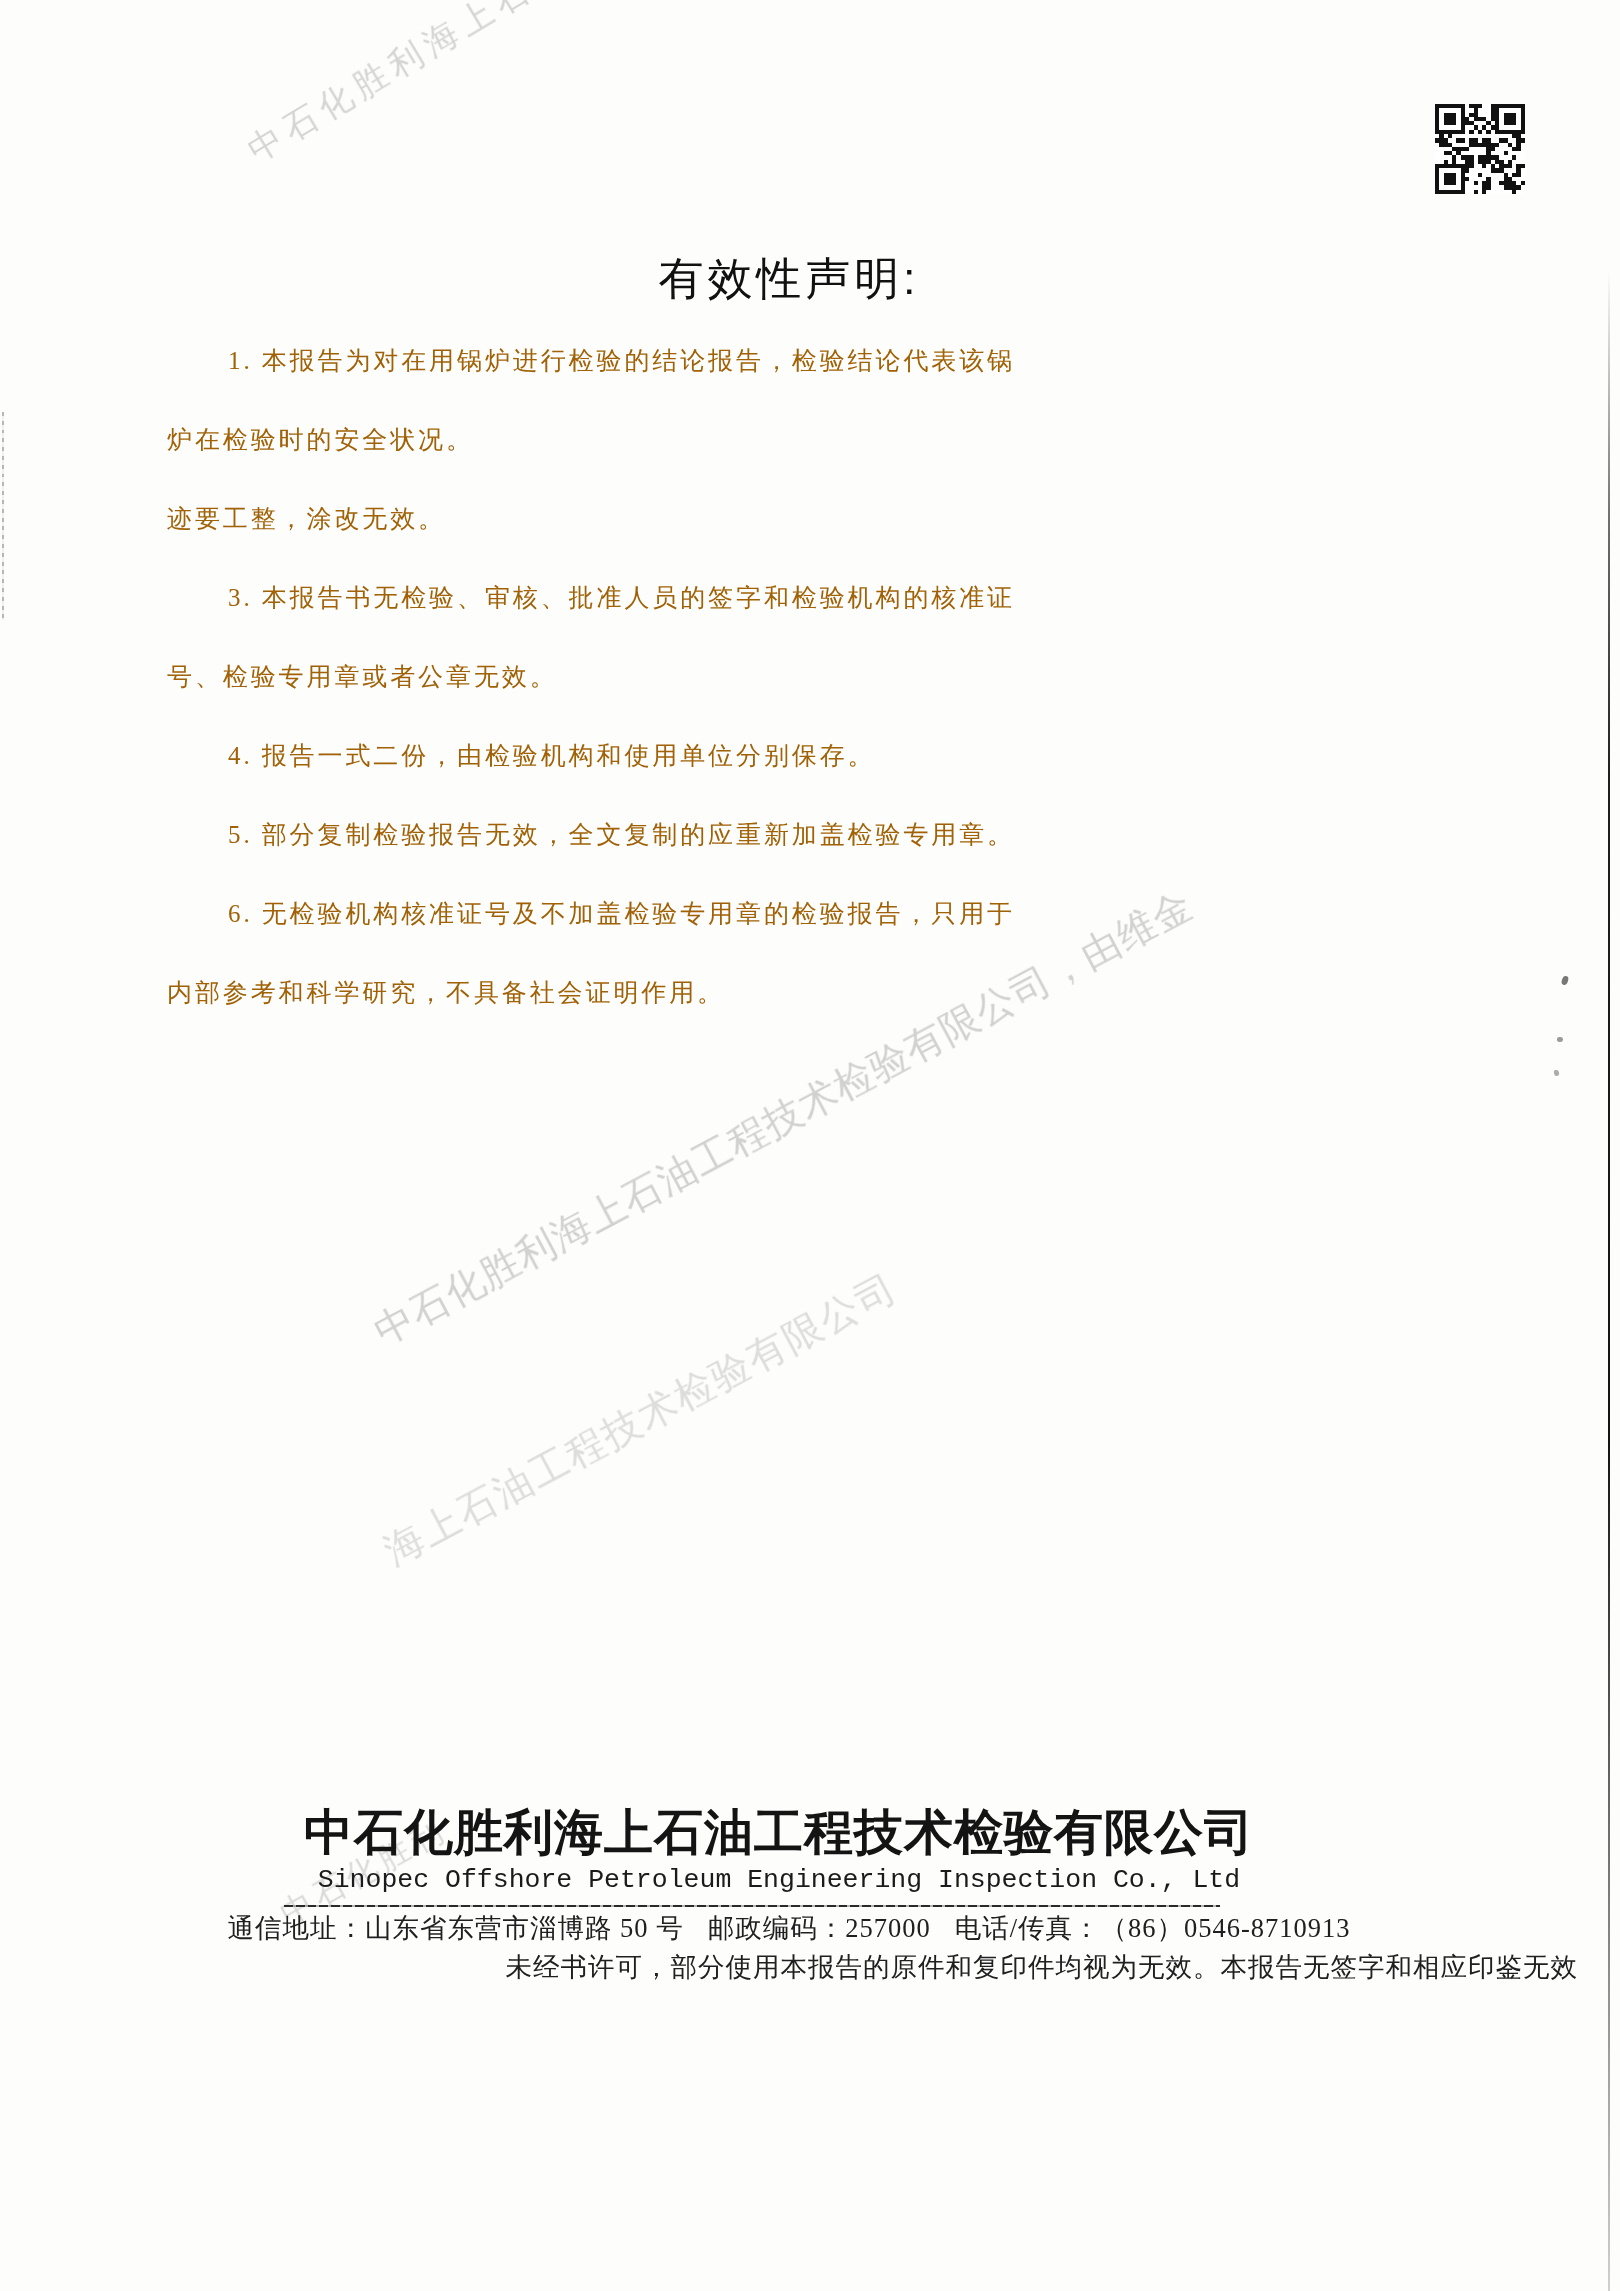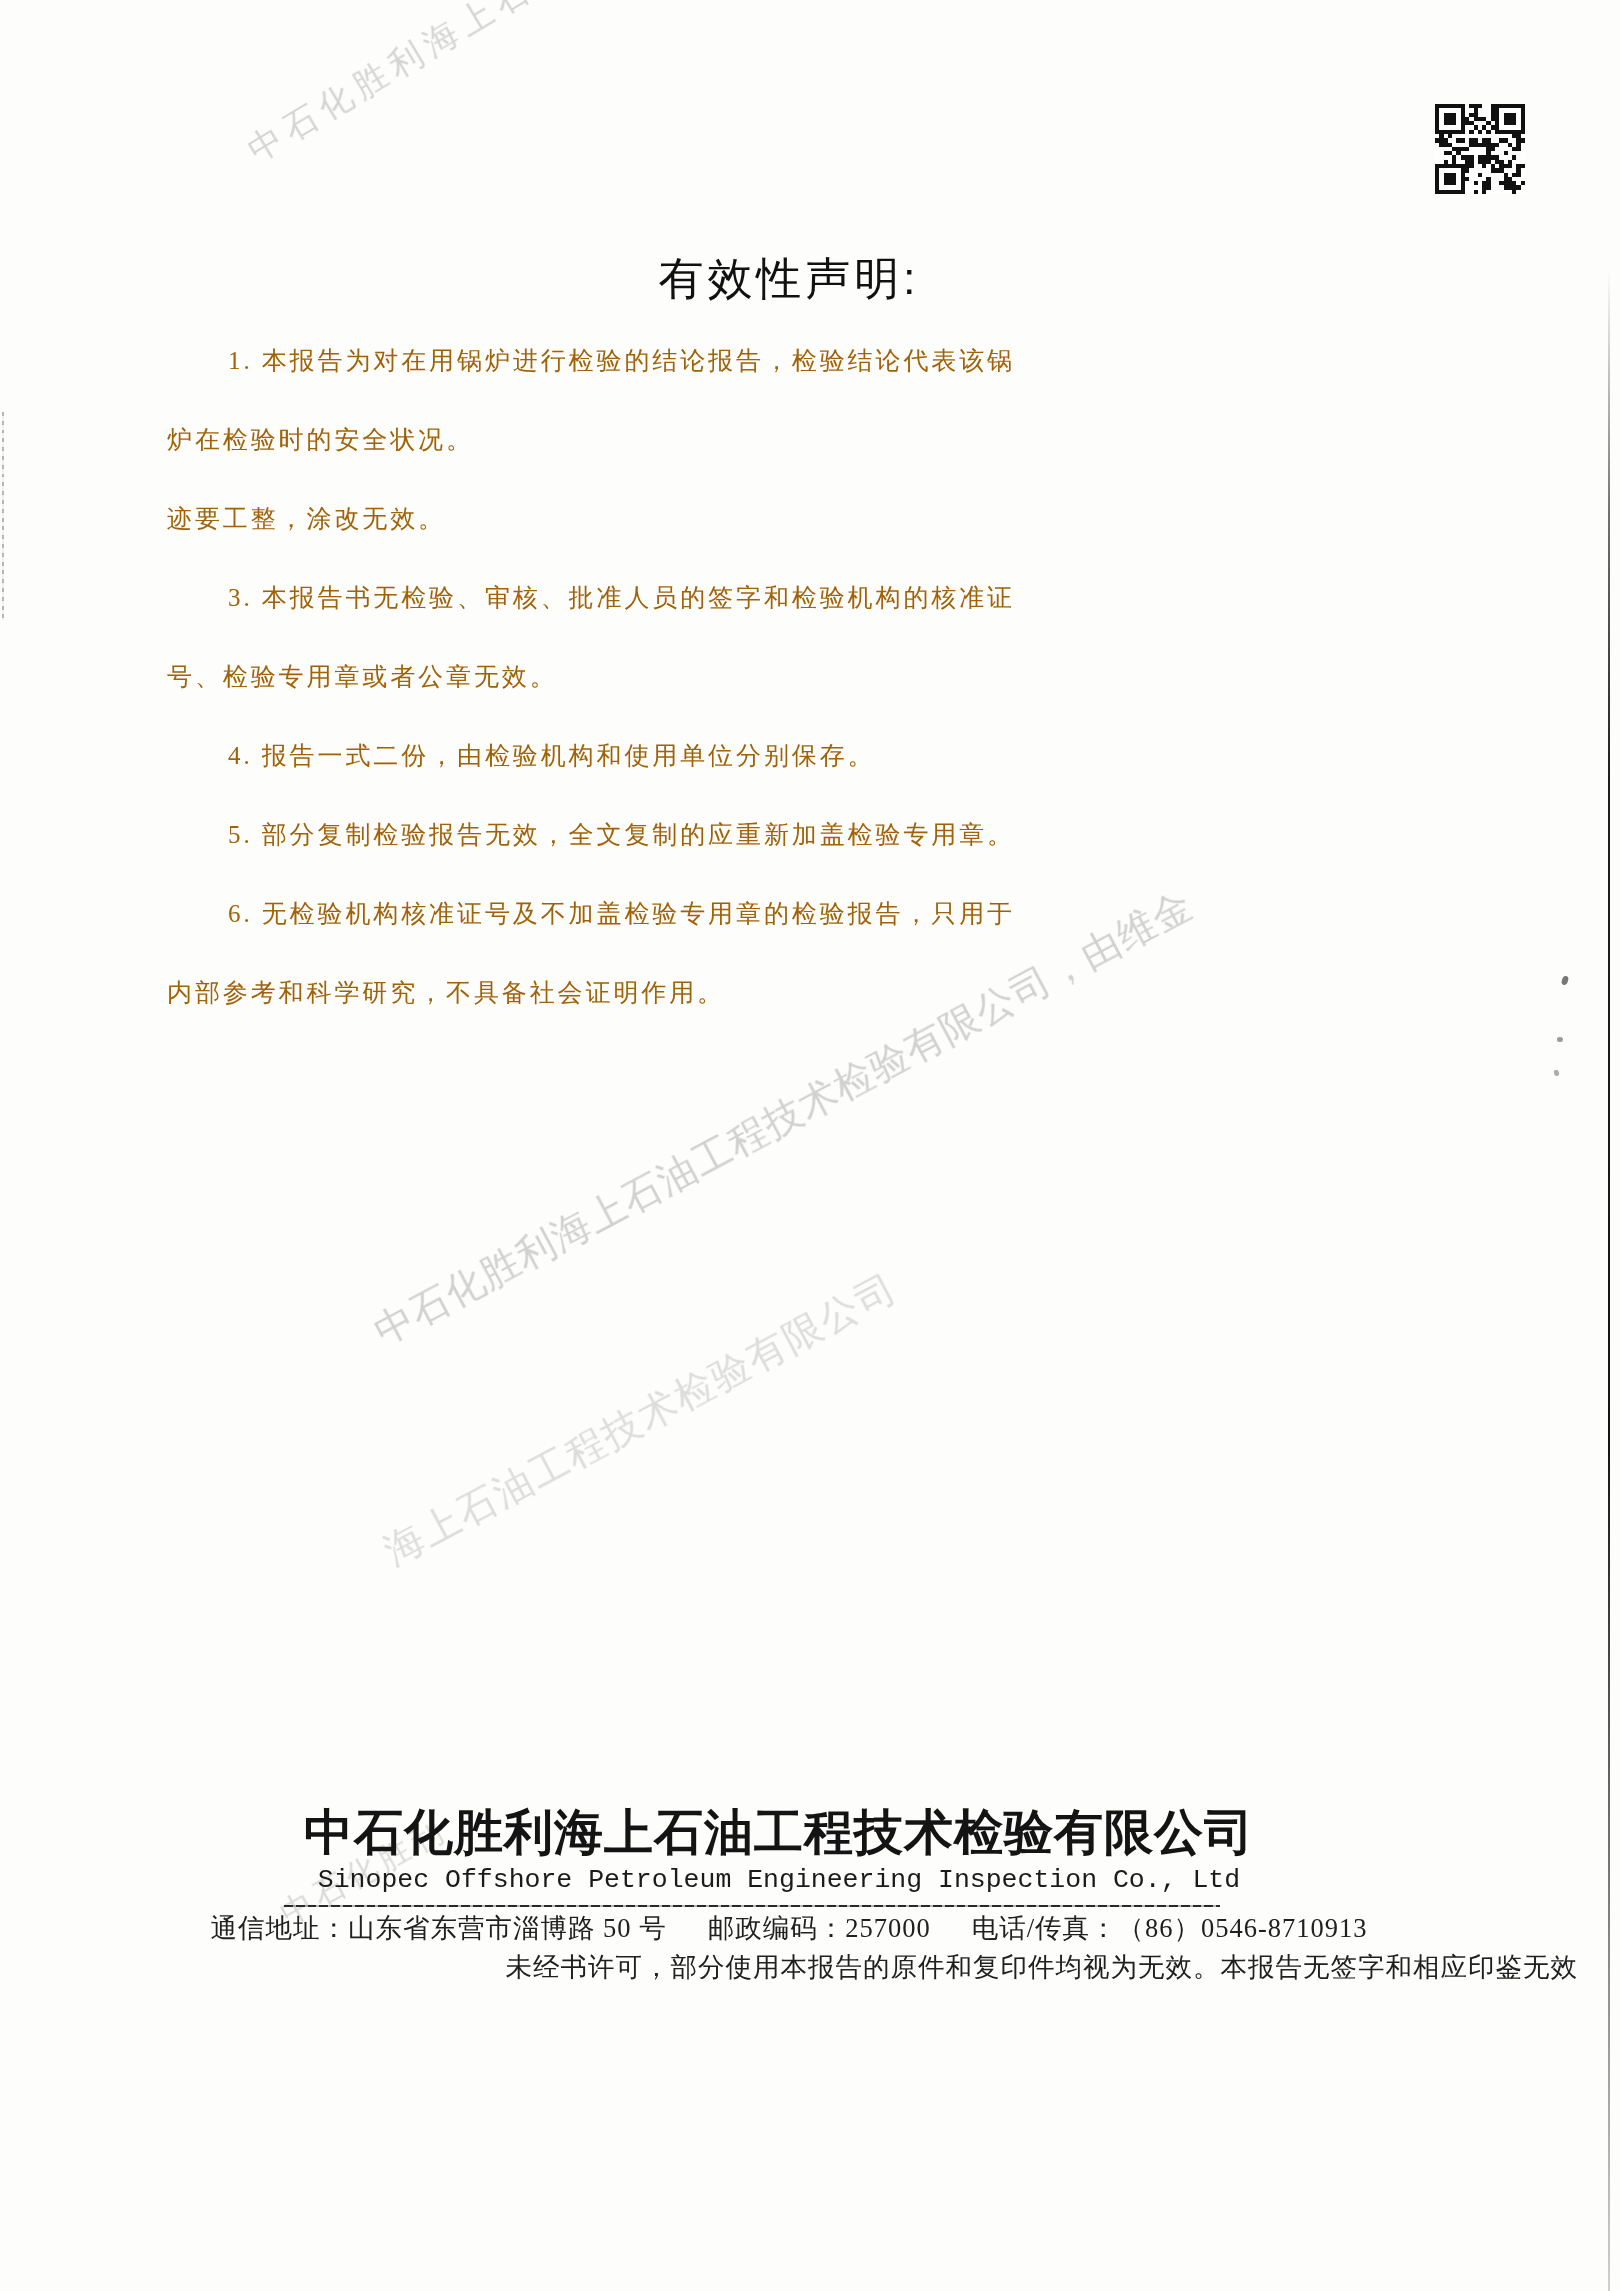--- a/index.html
+++ b/index.html
@@ -29,21 +29,21 @@
     position:absolute;top:1865px;left:0;width:1558px;text-align:center;
     font-family:"Liberation Mono","DejaVu Sans Mono",monospace;
     font-size:26.5px;letter-spacing:0px;color:#1b1b1b;
   }
   .company-rule{
     position:absolute;top:1905px;left:284px;width:936px;height:2px;
     background:repeating-linear-gradient(to right,#2a2a2a 0 8.8px,rgba(42,42,42,.35) 8.8px 11.8px);
   }
   .footer-contact{
     position:absolute;top:1910px;left:0;width:1578px;
-    display:flex;justify-content:center;gap:41px;
+    display:flex;justify-content:center;gap:24px;
     font-size:26.5px;letter-spacing:1px;color:#202020;white-space:nowrap;
   }
   .footer-notice{
     position:absolute;top:1949px;left:0;width:1578px;text-align:right;
     font-size:26.5px;letter-spacing:1px;color:#202020;white-space:nowrap;
   }
   .watermark{
     position:absolute;white-space:nowrap;pointer-events:none;
     font-family:"Liberation Sans","DejaVu Sans",sans-serif;
     color:#6f6f6f;filter:blur(0.4px);

